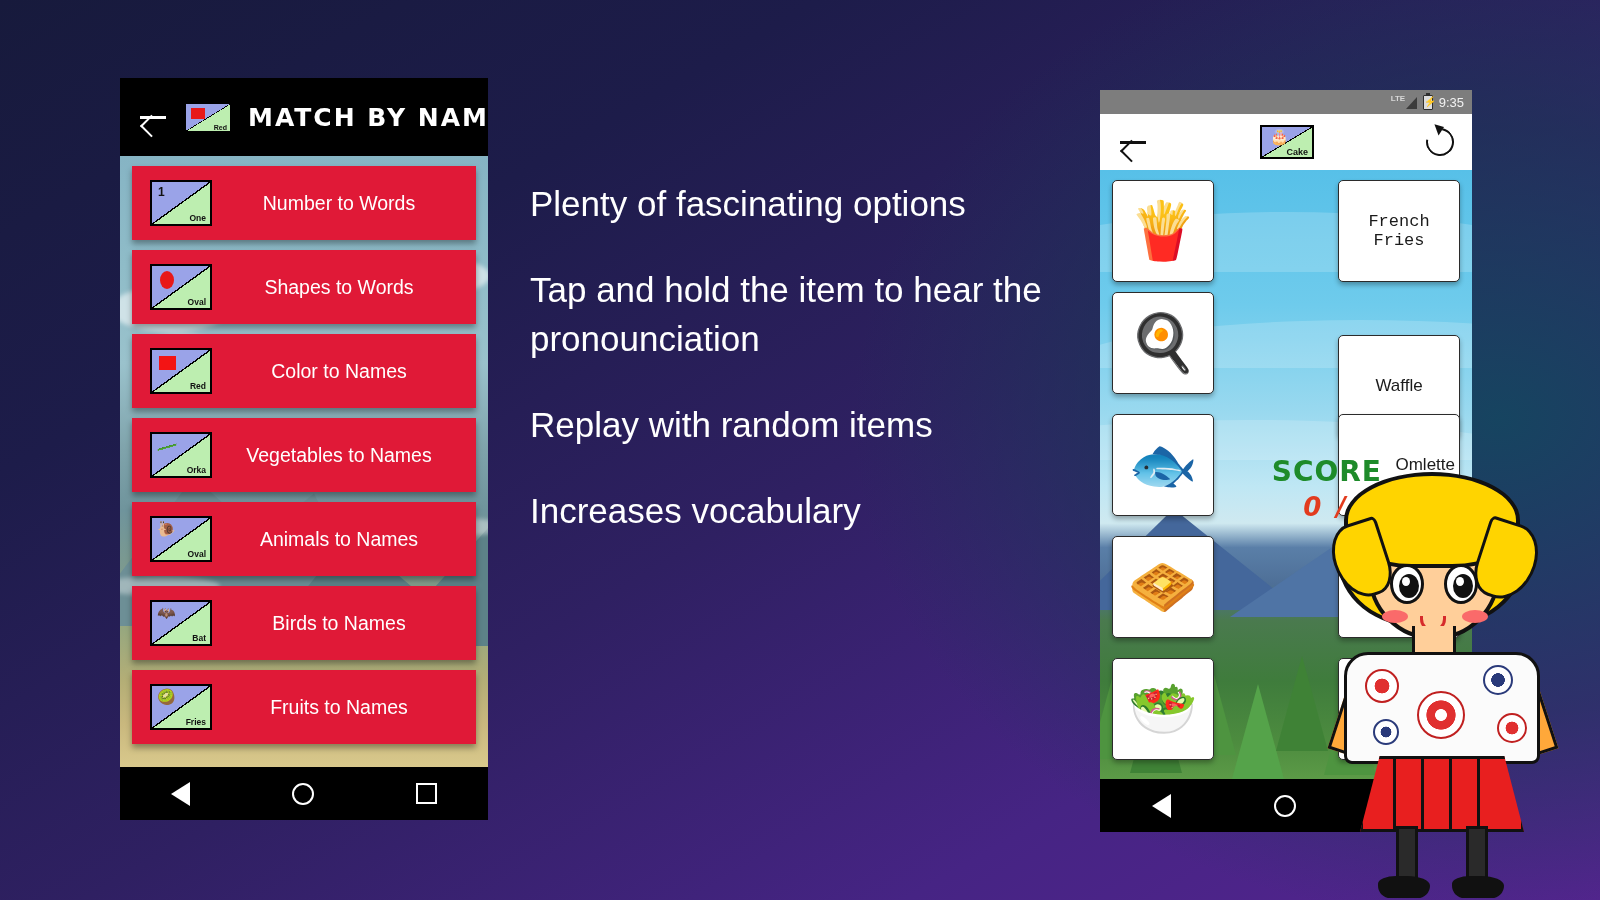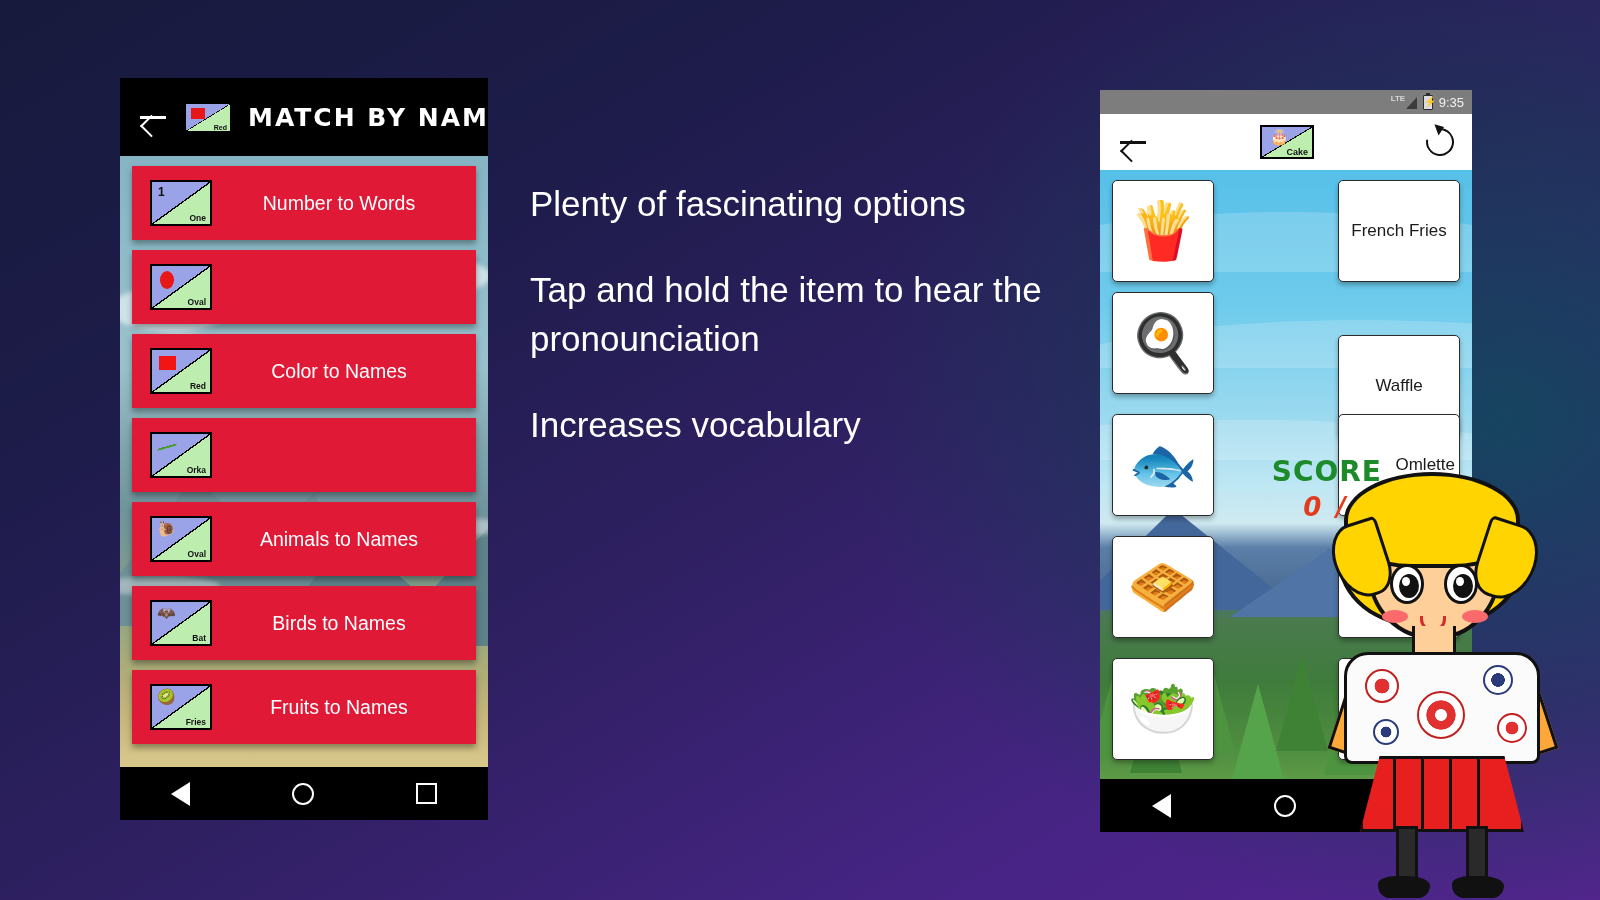--- a/index.html
+++ b/index.html
@@ -252,35 +252,37 @@
         <div class="tile-lbl">One</div>
       </div>
       <div class="menu-label">Number to Words</div>
     </div>
 
     <div class="menu-row">
       <div class="menu-tile">
         <div class="tile-shape-oval"></div>
         <div class="tile-lbl">Oval</div>
       </div>
+      <div class="menu-label">Shapes to Words</div>
     </div>
 
     <div class="menu-row">
       <div class="menu-tile">
         <div class="tile-shape-square"></div>
         <div class="tile-lbl">Red</div>
       </div>
       <div class="menu-label">Color to Names</div>
     </div>
 
     <div class="menu-row">
       <div class="menu-tile">
         <div class="tile-shape-okra"></div>
         <div class="tile-lbl">Orka</div>
       </div>
+      <div class="menu-label">Vegetables to Names</div>
     </div>
 
     <div class="menu-row">
       <div class="menu-tile">
         <div class="tile-glyph">🐌</div>
         <div class="tile-lbl">Oval</div>
       </div>
       <div class="menu-label">Animals to Names</div>
     </div>
 
@@ -304,20 +306,21 @@
   <div class="navbar">
     <div class="nav-back"></div>
     <div class="nav-home"></div>
     <div class="nav-recent"></div>
   </div>
 </div>
 
 <div id="feature-text">
   <p>Plenty of fascinating options</p>
   <p>Tap and hold the item to hear the pronounciation</p>
+  <p>Replay with random items</p>
   <p>Increases vocabulary</p>
 </div>
 
 <div class="phone" id="phone-right">
 
   <div class="rp-status">
     <div class="sig">
       <span class="lte">LTE</span>
       <span class="tri"></span>
     </div>
@@ -362,21 +365,21 @@
     <div class="card pic-card" style="top:244px;">
       <span>🐟</span>
     </div>
     <div class="card pic-card" style="top:366px;">
       <span>🧇</span>
     </div>
     <div class="card pic-card" style="top:488px;">
       <span>🥗</span>
     </div>
 
-    <div class="card word-card" style="top:10px;">
+    <div class="card word-card" style="top:10px;font-family:Liberation Mono, monospace;">
       <span>French Fries</span>
     </div>
     <div class="card word-card" style="top:122px;margin-top:43px;">
       <span>Waffle</span>
     </div>
     <div class="card word-card" style="top:244px;justify-content:flex-end;">
       <span>Omlette</span>
     </div>
     <div class="card word-card" style="top:366px;">
       <span></span>

